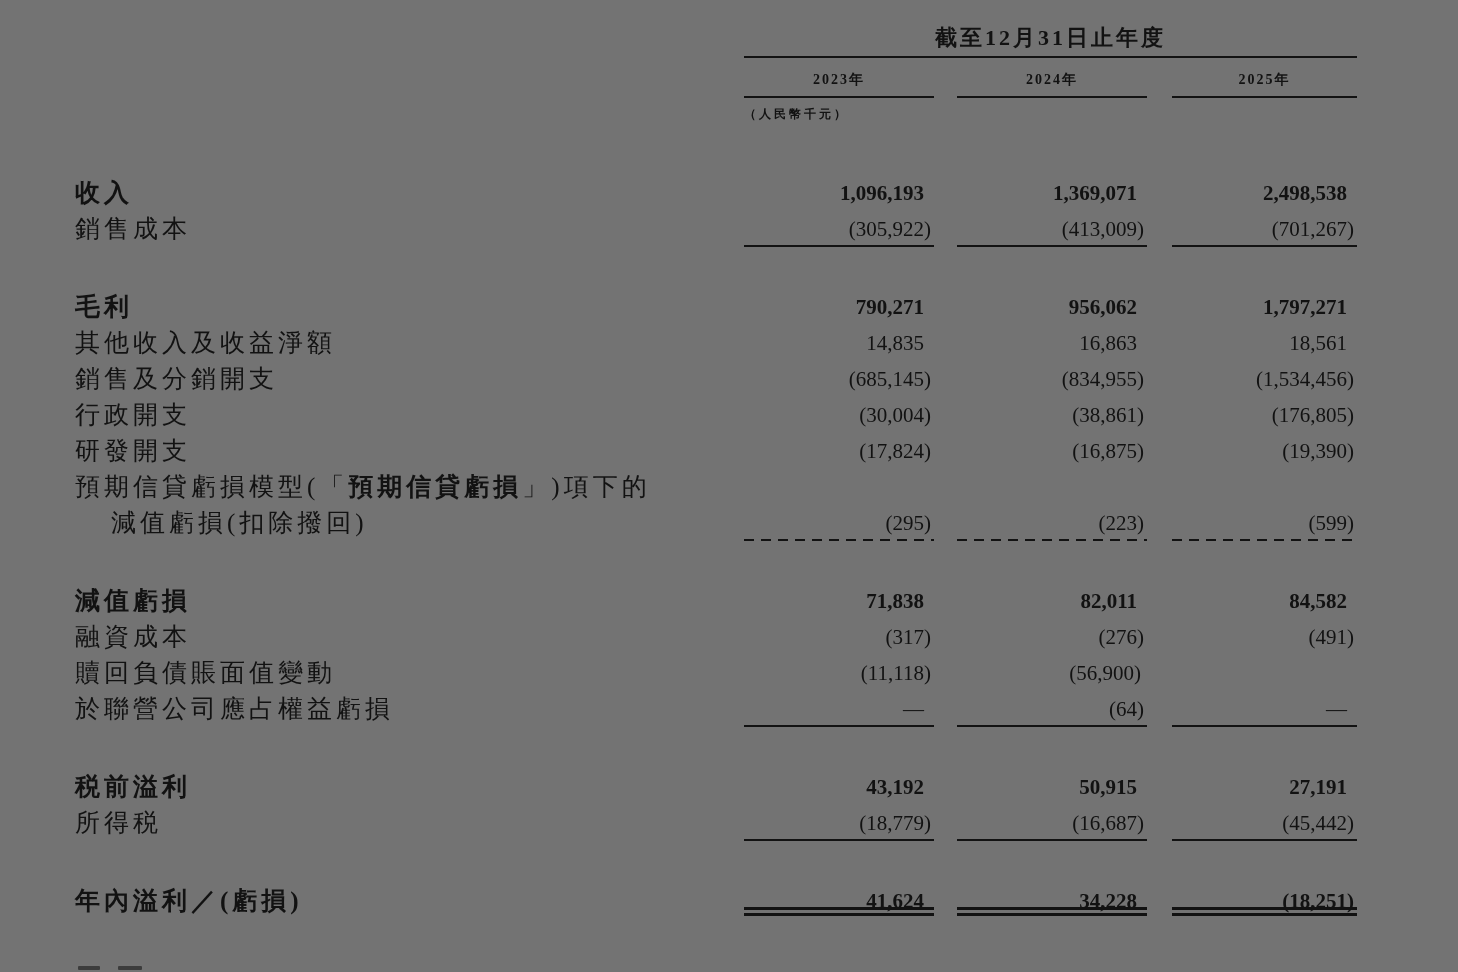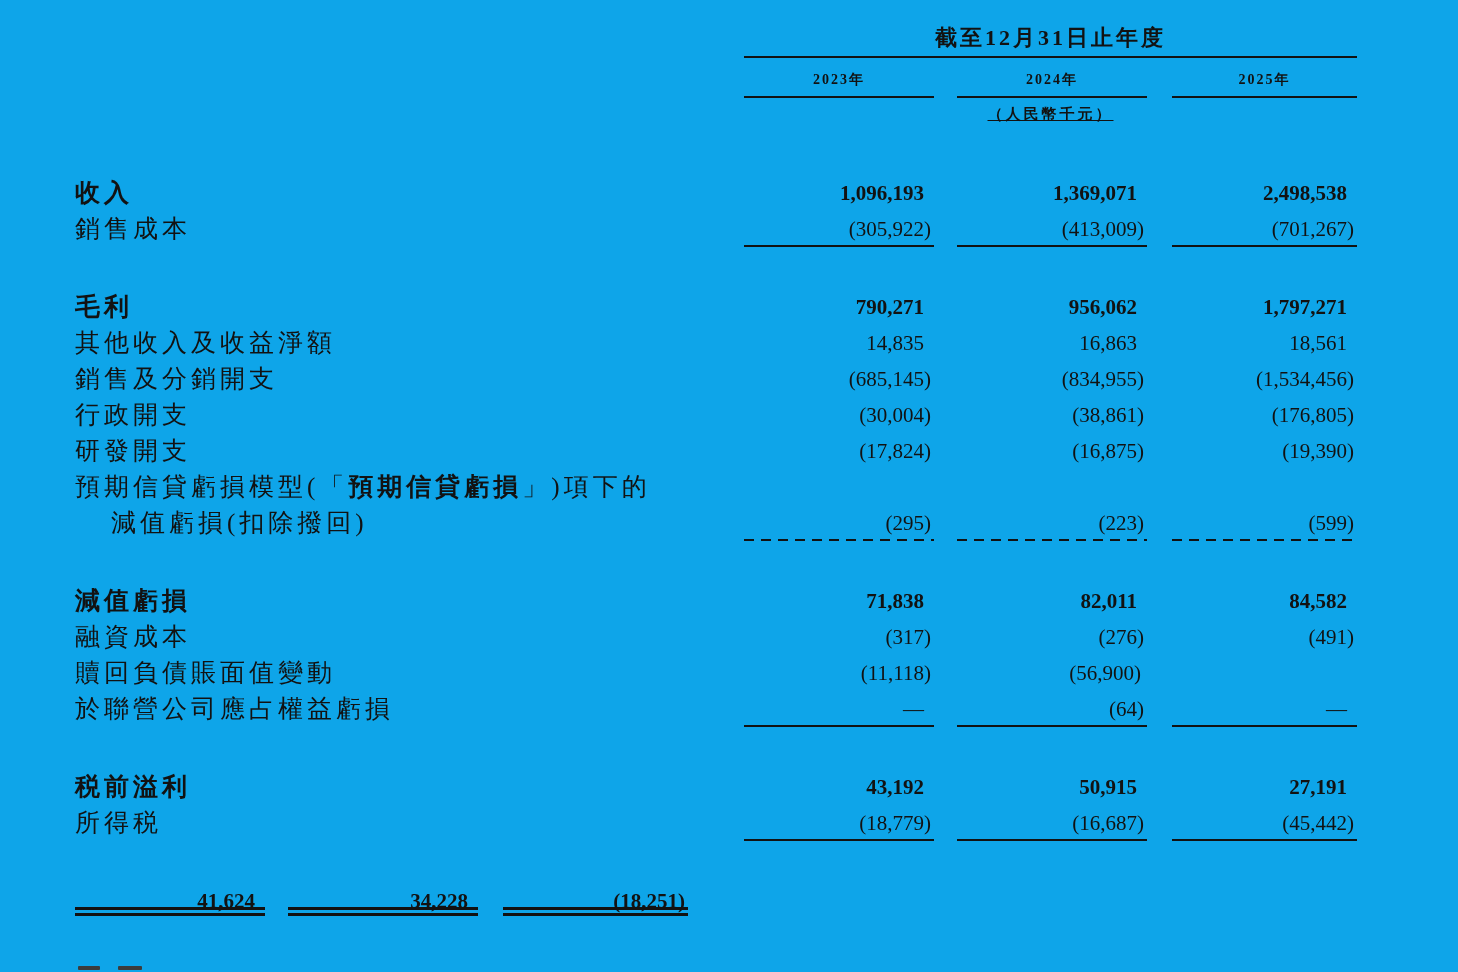--- a/index.html
+++ b/index.html
@@ -1,19 +1,19 @@
 <!DOCTYPE html>
 <html><head>
 <meta charset="utf-8">
 <style>
   html,body{margin:0;padding:0;background:#fff;}
   .page{
     position:relative;
     width:1458px;height:972px;
-    background:#0ea5e9;
+    background:#737373;
     color:#121212;
     font-family:"Liberation Serif","DejaVu Serif",serif;
     overflow:hidden;
   }
   .fin-table{position:absolute;left:75px;top:24px;width:1285px;}
 
   
   .num-offset{margin-left:669px;}
   .period-title{
     width:613px;text-align:center;
@@ -23,24 +23,23 @@
   }
   .year-row{display:flex;margin-top:6px;}
   .year-cell{
     text-align:center;font-weight:bold;font-size:14px;letter-spacing:2px;
     line-height:32px;border-bottom:2px solid #121212;box-sizing:border-box;
   }
   .col1{width:190px;}
   .col2{width:190px;margin-left:23px;}
   .col3{width:185px;margin-left:25px;}
   .unit-note{
-    width:613px;text-align:center;
-    font-weight:bold;font-size:15px;letter-spacing:3px;
+    width:613px;
+    font-weight:bold;font-size:12px;letter-spacing:3px;
     line-height:33px;
-    text-decoration:underline;
   }
 
   
   .rows{margin-top:44px;}
   .section + .section{margin-top:42px;}
   .row{display:flex;align-items:stretch;}
   .row .lab{
     width:669px;font-size:25px;letter-spacing:4px;line-height:36px;
     box-sizing:border-box;
   }
@@ -183,20 +182,21 @@
           </div>
           <div class="row u-single">
             <div class="lab">所得税</div>
             <div class="vc col1">(18,779<span class="paren">)</span></div>
             <div class="vc col2">(16,687<span class="paren">)</span></div>
             <div class="vc col3">(45,442<span class="paren">)</span></div>
           </div>
         </div>
         <div class="section">
           <div class="row bold u-double">
+            <div class="lab">年內溢利／(虧損)</div>
             <div class="vc col1">41,624</div>
             <div class="vc col2">34,228</div>
             <div class="vc col3">(18,251<span class="paren">)</span></div>
           </div>
         </div>
       </div>
 
   </div>
 
   <div class="frag f1"></div>

